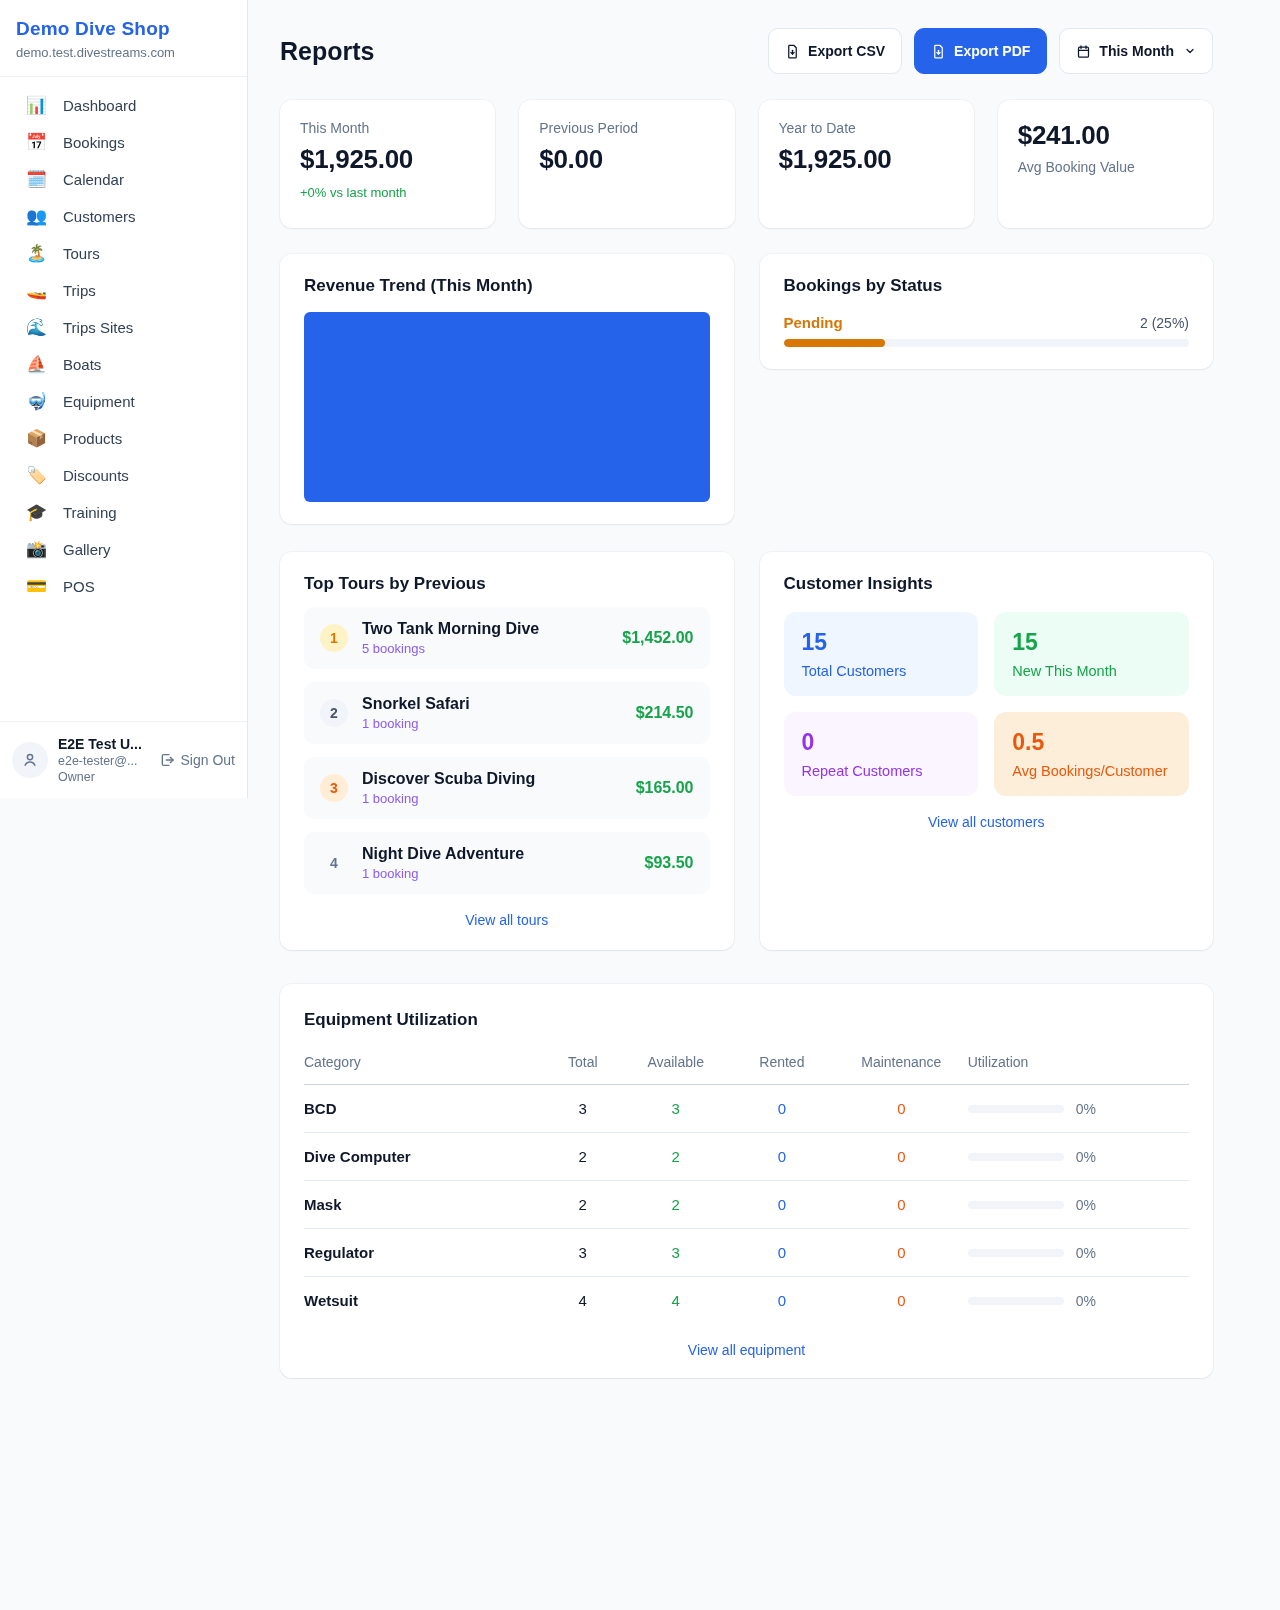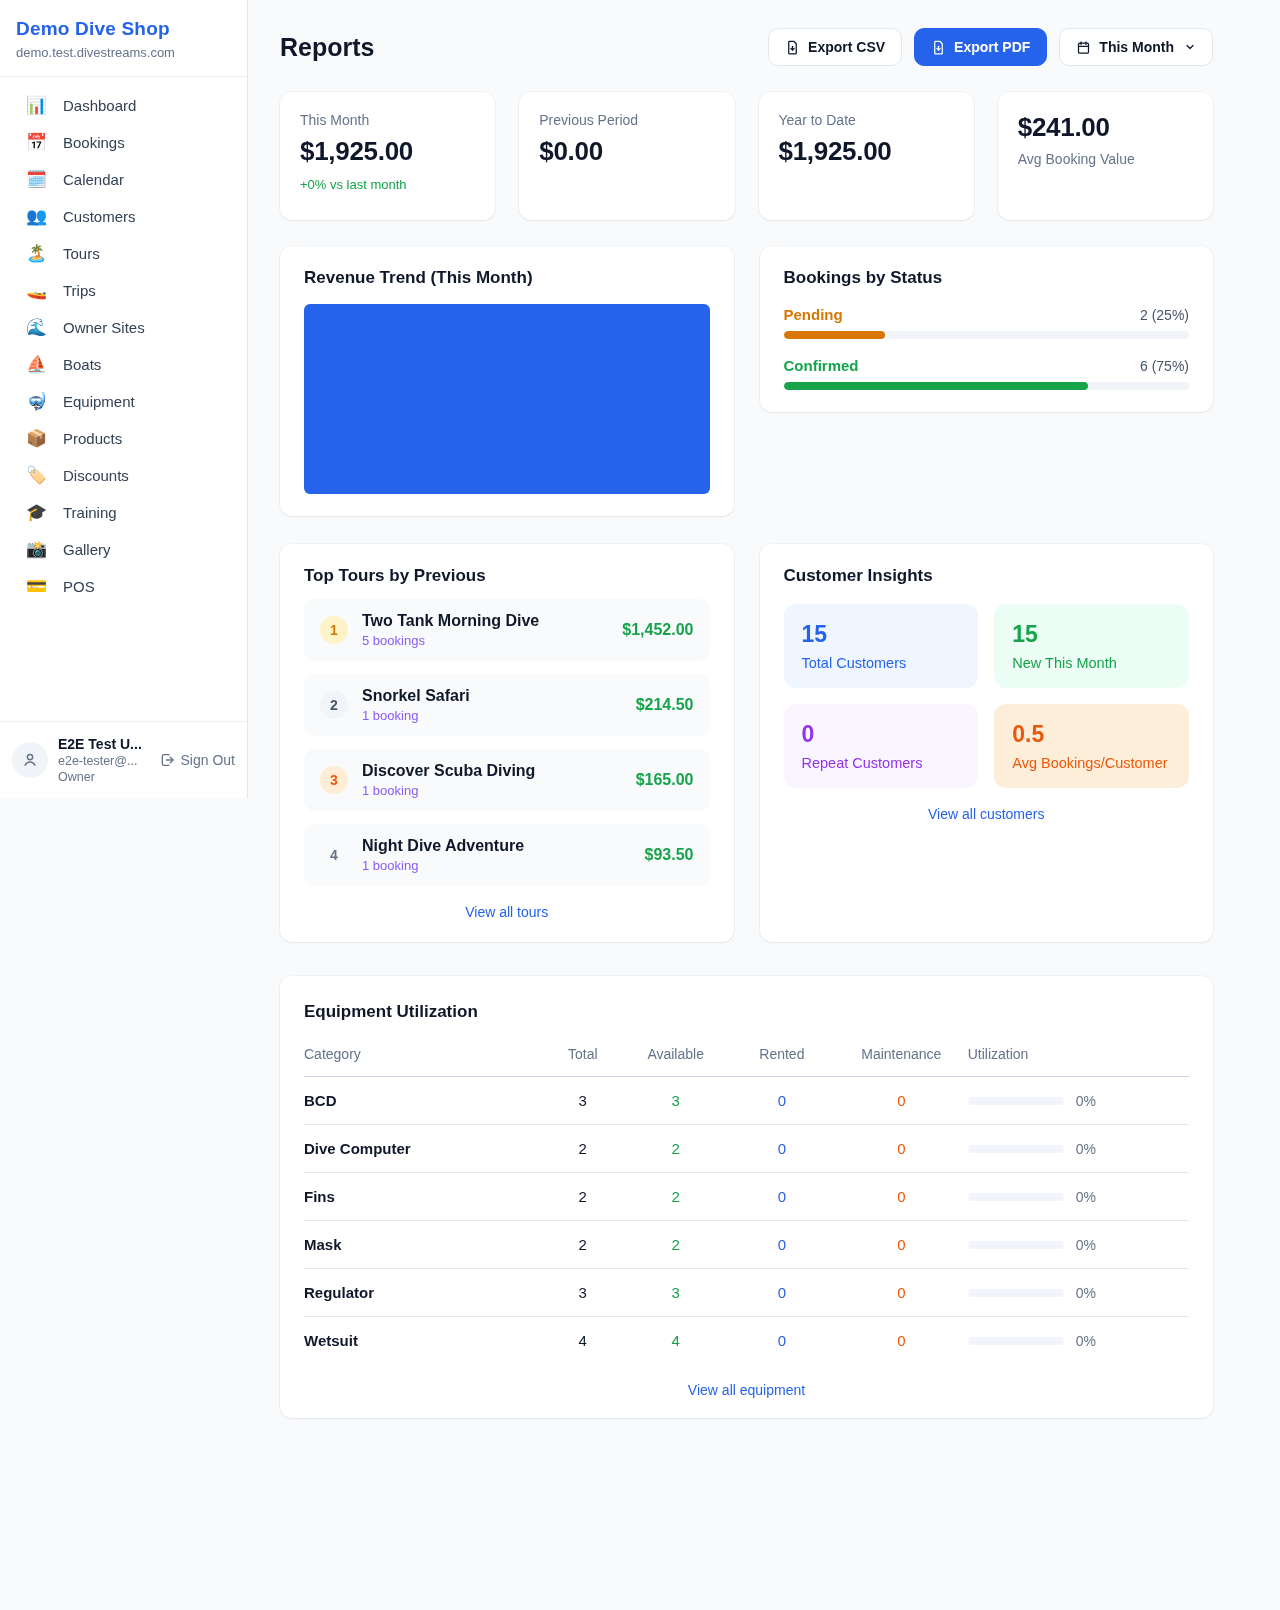--- a/index.html
+++ b/index.html
@@ -34,21 +34,21 @@
   .user-meta { min-width:0; }
   .user-name { font-size:14px; font-weight:bold; color:#0f172a; white-space:nowrap; }
   .user-email, .user-role { font-size:12.5px; color:#64748b; margin-top:2px; white-space:nowrap; }
   .signout { margin-left:auto; display:flex; align-items:center; gap:6px; color:#64748b; font-size:14px; cursor:pointer; white-space:nowrap; }
   
   .main { position:absolute; left:248px; top:0; width:1032px; padding:28px 67px 40px 32px; }
   .main-header { display:flex; align-items:center; justify-content:space-between; margin-bottom:26px; }
   .page-title { font-size:25px; font-weight:bold; color:#0f172a; }
   .actions { display:flex; gap:12px; }
   .btn {
-    display:inline-flex; align-items:center; gap:8px; height:38px; padding:0 16px;
+    display:inline-flex; align-items:center; gap:8px; height:46px; padding:0 16px;
     border-radius:10px; border:1px solid #e2e8f0; background:#fff;
     font-family:inherit; font-size:14px; font-weight:bold; color:#0f172a; cursor:pointer;justify-content:flex-end;
   }
   .btn-primary { background:#2563eb; border-color:#2563eb; color:#fff; }
   .btn svg { display:block; }
   .chev { margin-left:2px; }
   
   .card { background:#fff; border-radius:12px; box-shadow:0 1px 2px rgba(15,23,42,.06), 0 0 0 1px rgba(15,23,42,.03); }
   .card-title { font-size:17px; font-weight:bold; color:#0f172a; }
   .stats-grid { display:grid; grid-template-columns:repeat(4,1fr); gap:24px; margin-bottom:26px; }
@@ -134,21 +134,21 @@
     <div class="nav-item">
       <span class="nav-icon">🏝️</span>
       <span>Tours</span>
     </div>
     <div class="nav-item">
       <span class="nav-icon">🚤</span>
       <span>Trips</span>
     </div>
     <div class="nav-item">
       <span class="nav-icon">🌊</span>
-      <span>Owner Sites</span>
+      <span>Trips Sites</span>
     </div>
     <div class="nav-item">
       <span class="nav-icon">⛵</span>
       <span>Boats</span>
     </div>
     <div class="nav-item">
       <span class="nav-icon">🤿</span>
       <span>Equipment</span>
     </div>
     <div class="nav-item">
@@ -258,29 +258,20 @@
       <div class="card-title">Bookings by Status</div>
       <div class="status-row">
         <div class="status-line">
           <span class="status-label" style="color: rgb(217, 119, 6);">Pending</span>
           <span class="status-count">2 (25%)</span>
         </div>
         <div class="bar-track">
           <div class="bar-fill" style="width: 25%; background: rgb(217, 119, 6);"></div>
         </div>
       </div>
-      <div class="status-row">
-        <div class="status-line">
-          <span class="status-label" style="color: rgb(22, 163, 74);">Confirmed</span>
-          <span class="status-count">6 (75%)</span>
-        </div>
-        <div class="bar-track">
-          <div class="bar-fill" style="width: 75%; background: rgb(22, 163, 74);"></div>
-        </div>
-      </div>
     </div>
   </div>
 
   <div class="row3">
     <div class="card pad">
       <div class="card-title">Top Tours by Previous</div>
 
       <div class="tour-row">
         <span class="rank" style="background: rgb(254, 243, 199); color: rgb(217, 119, 6);">1</span>
         <span>
@@ -386,33 +377,20 @@
           <td class="c rent">0</td>
           <td class="c maint">0</td>
           <td>
               <span class="util-cell">
                 <span class="util-track"><span class="util-fill" style="width: 0%;"></span></span>
                 <span class="util-pct">0%</span>
               </span>
             </td>
         </tr>
         <tr>
-          <td class="cat">Fins</td>
-          <td class="c">2</td>
-          <td class="c avail">2</td>
-          <td class="c rent">0</td>
-          <td class="c maint">0</td>
-          <td>
-              <span class="util-cell">
-                <span class="util-track"><span class="util-fill" style="width: 0%;"></span></span>
-                <span class="util-pct">0%</span>
-              </span>
-            </td>
-        </tr>
-        <tr>
           <td class="cat">Mask</td>
           <td class="c">2</td>
           <td class="c avail">2</td>
           <td class="c rent">0</td>
           <td class="c maint">0</td>
           <td>
               <span class="util-cell">
                 <span class="util-track"><span class="util-fill" style="width: 0%;"></span></span>
                 <span class="util-pct">0%</span>
               </span>

